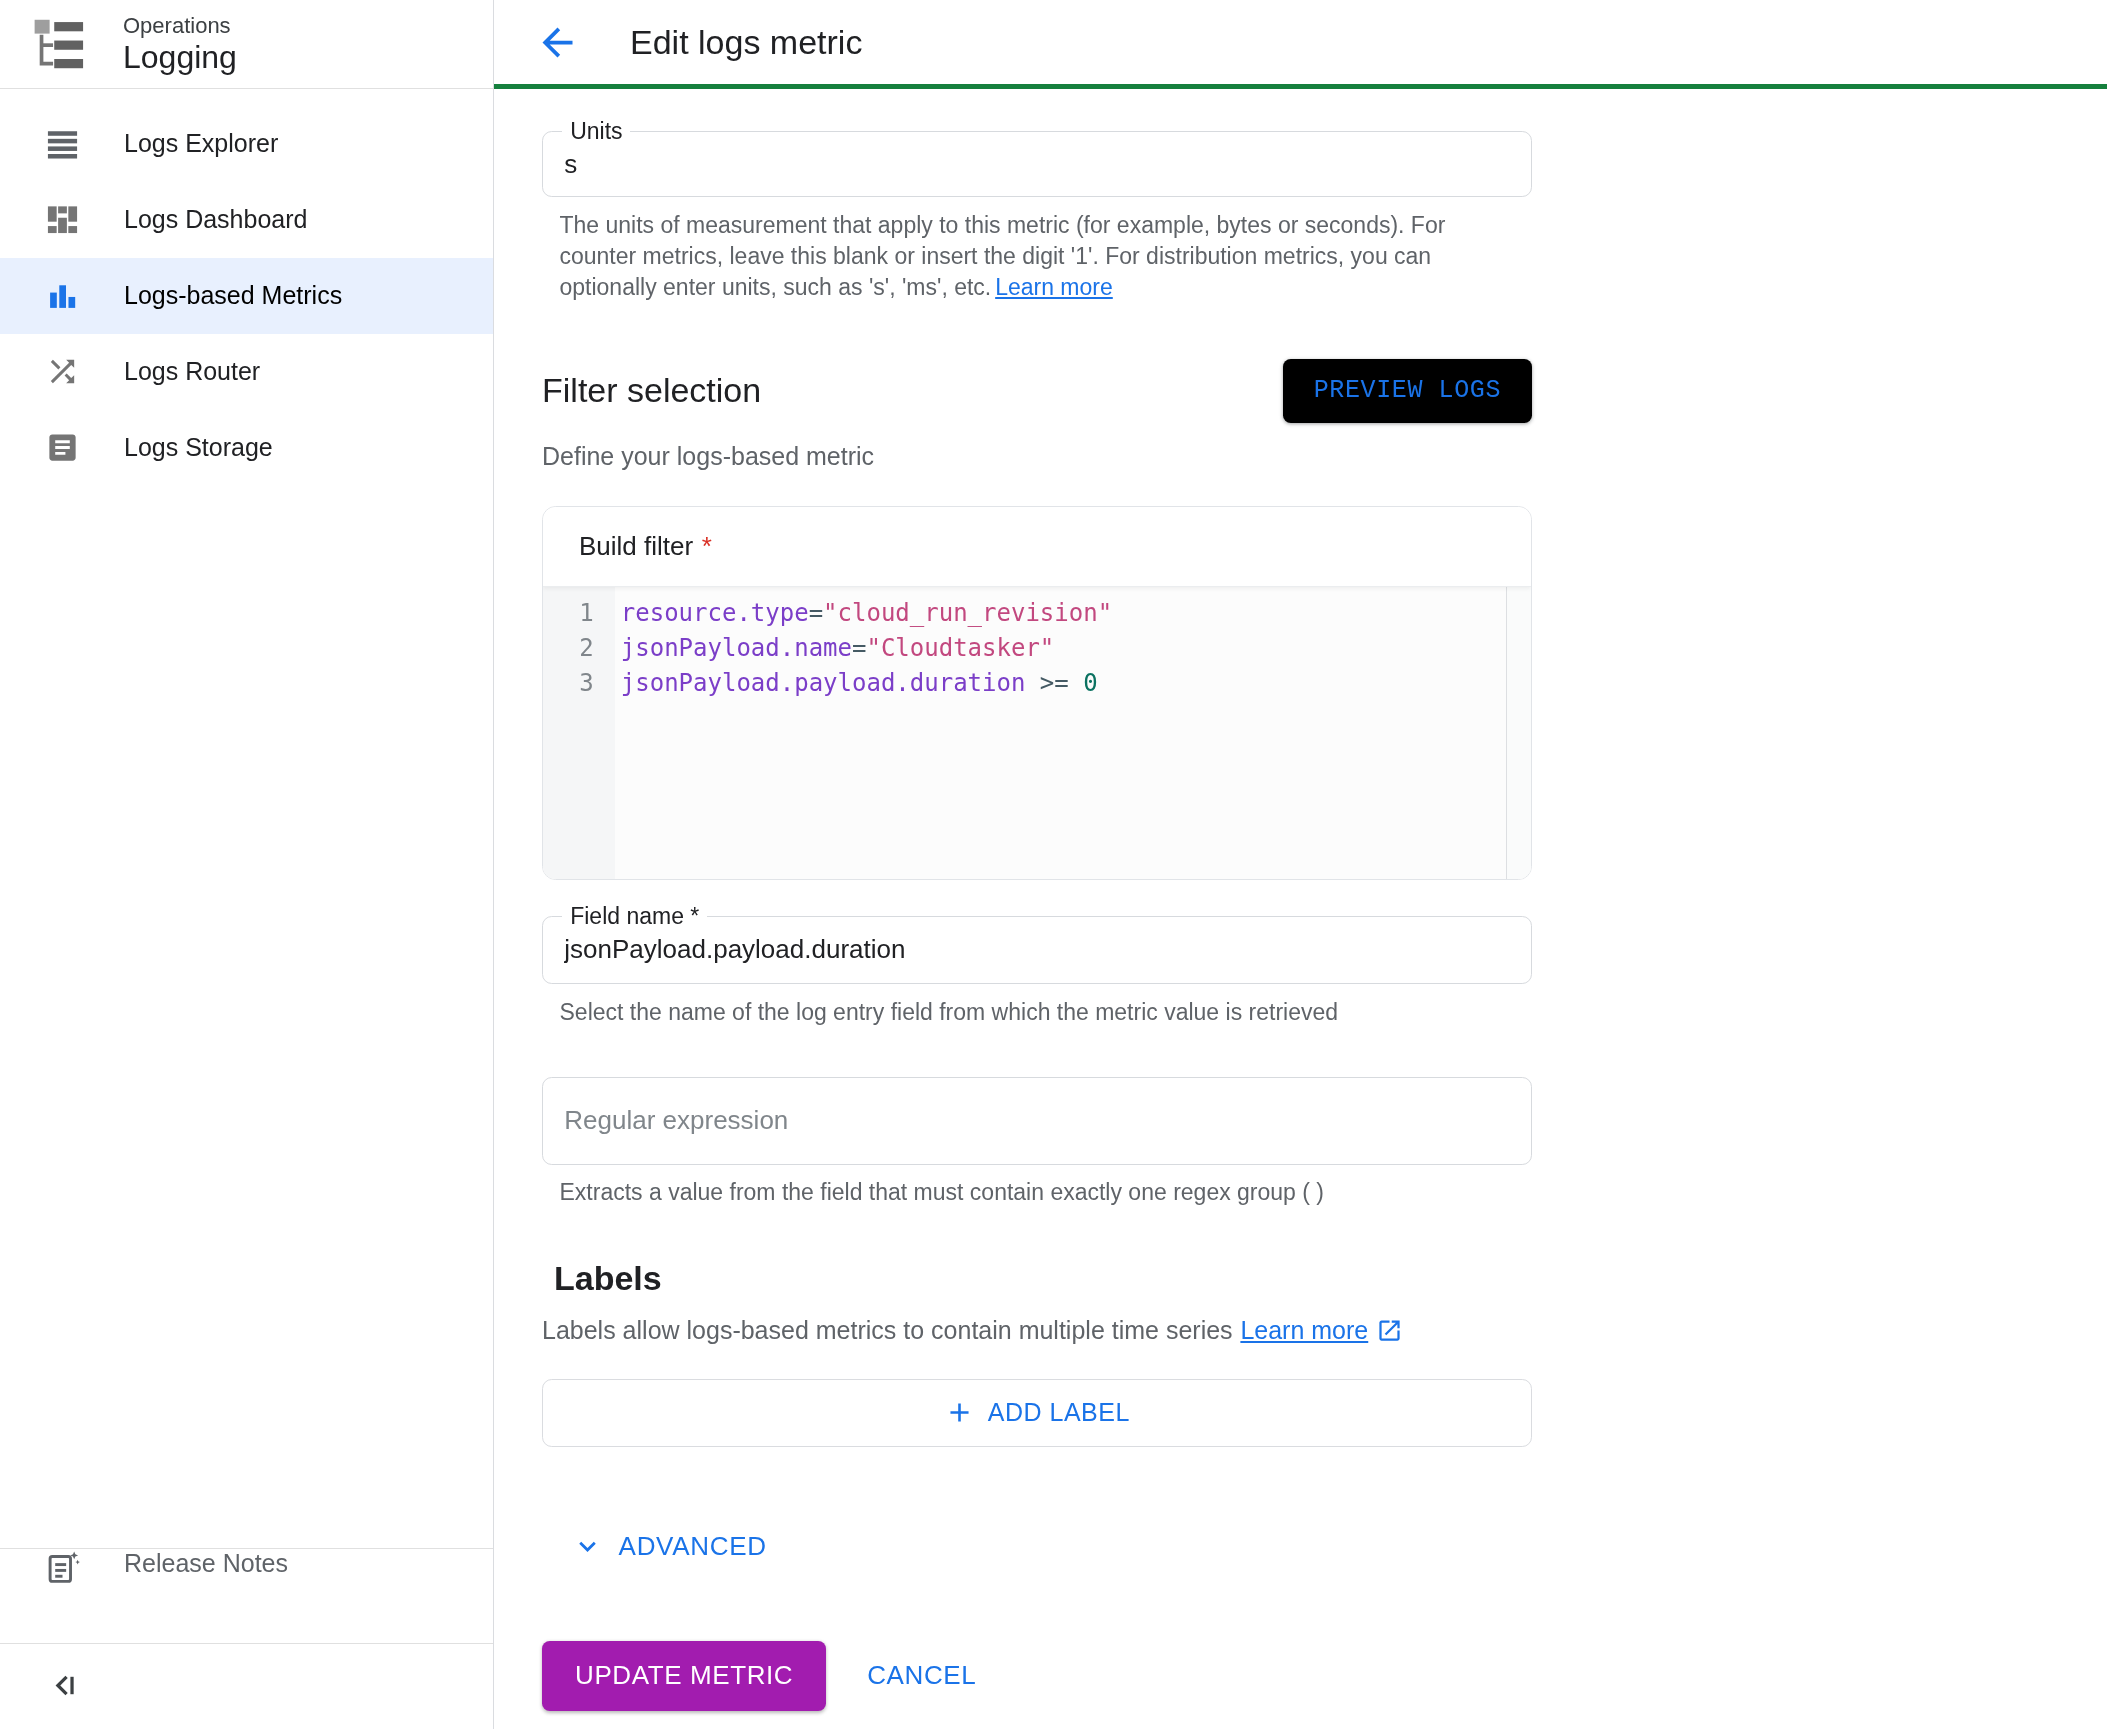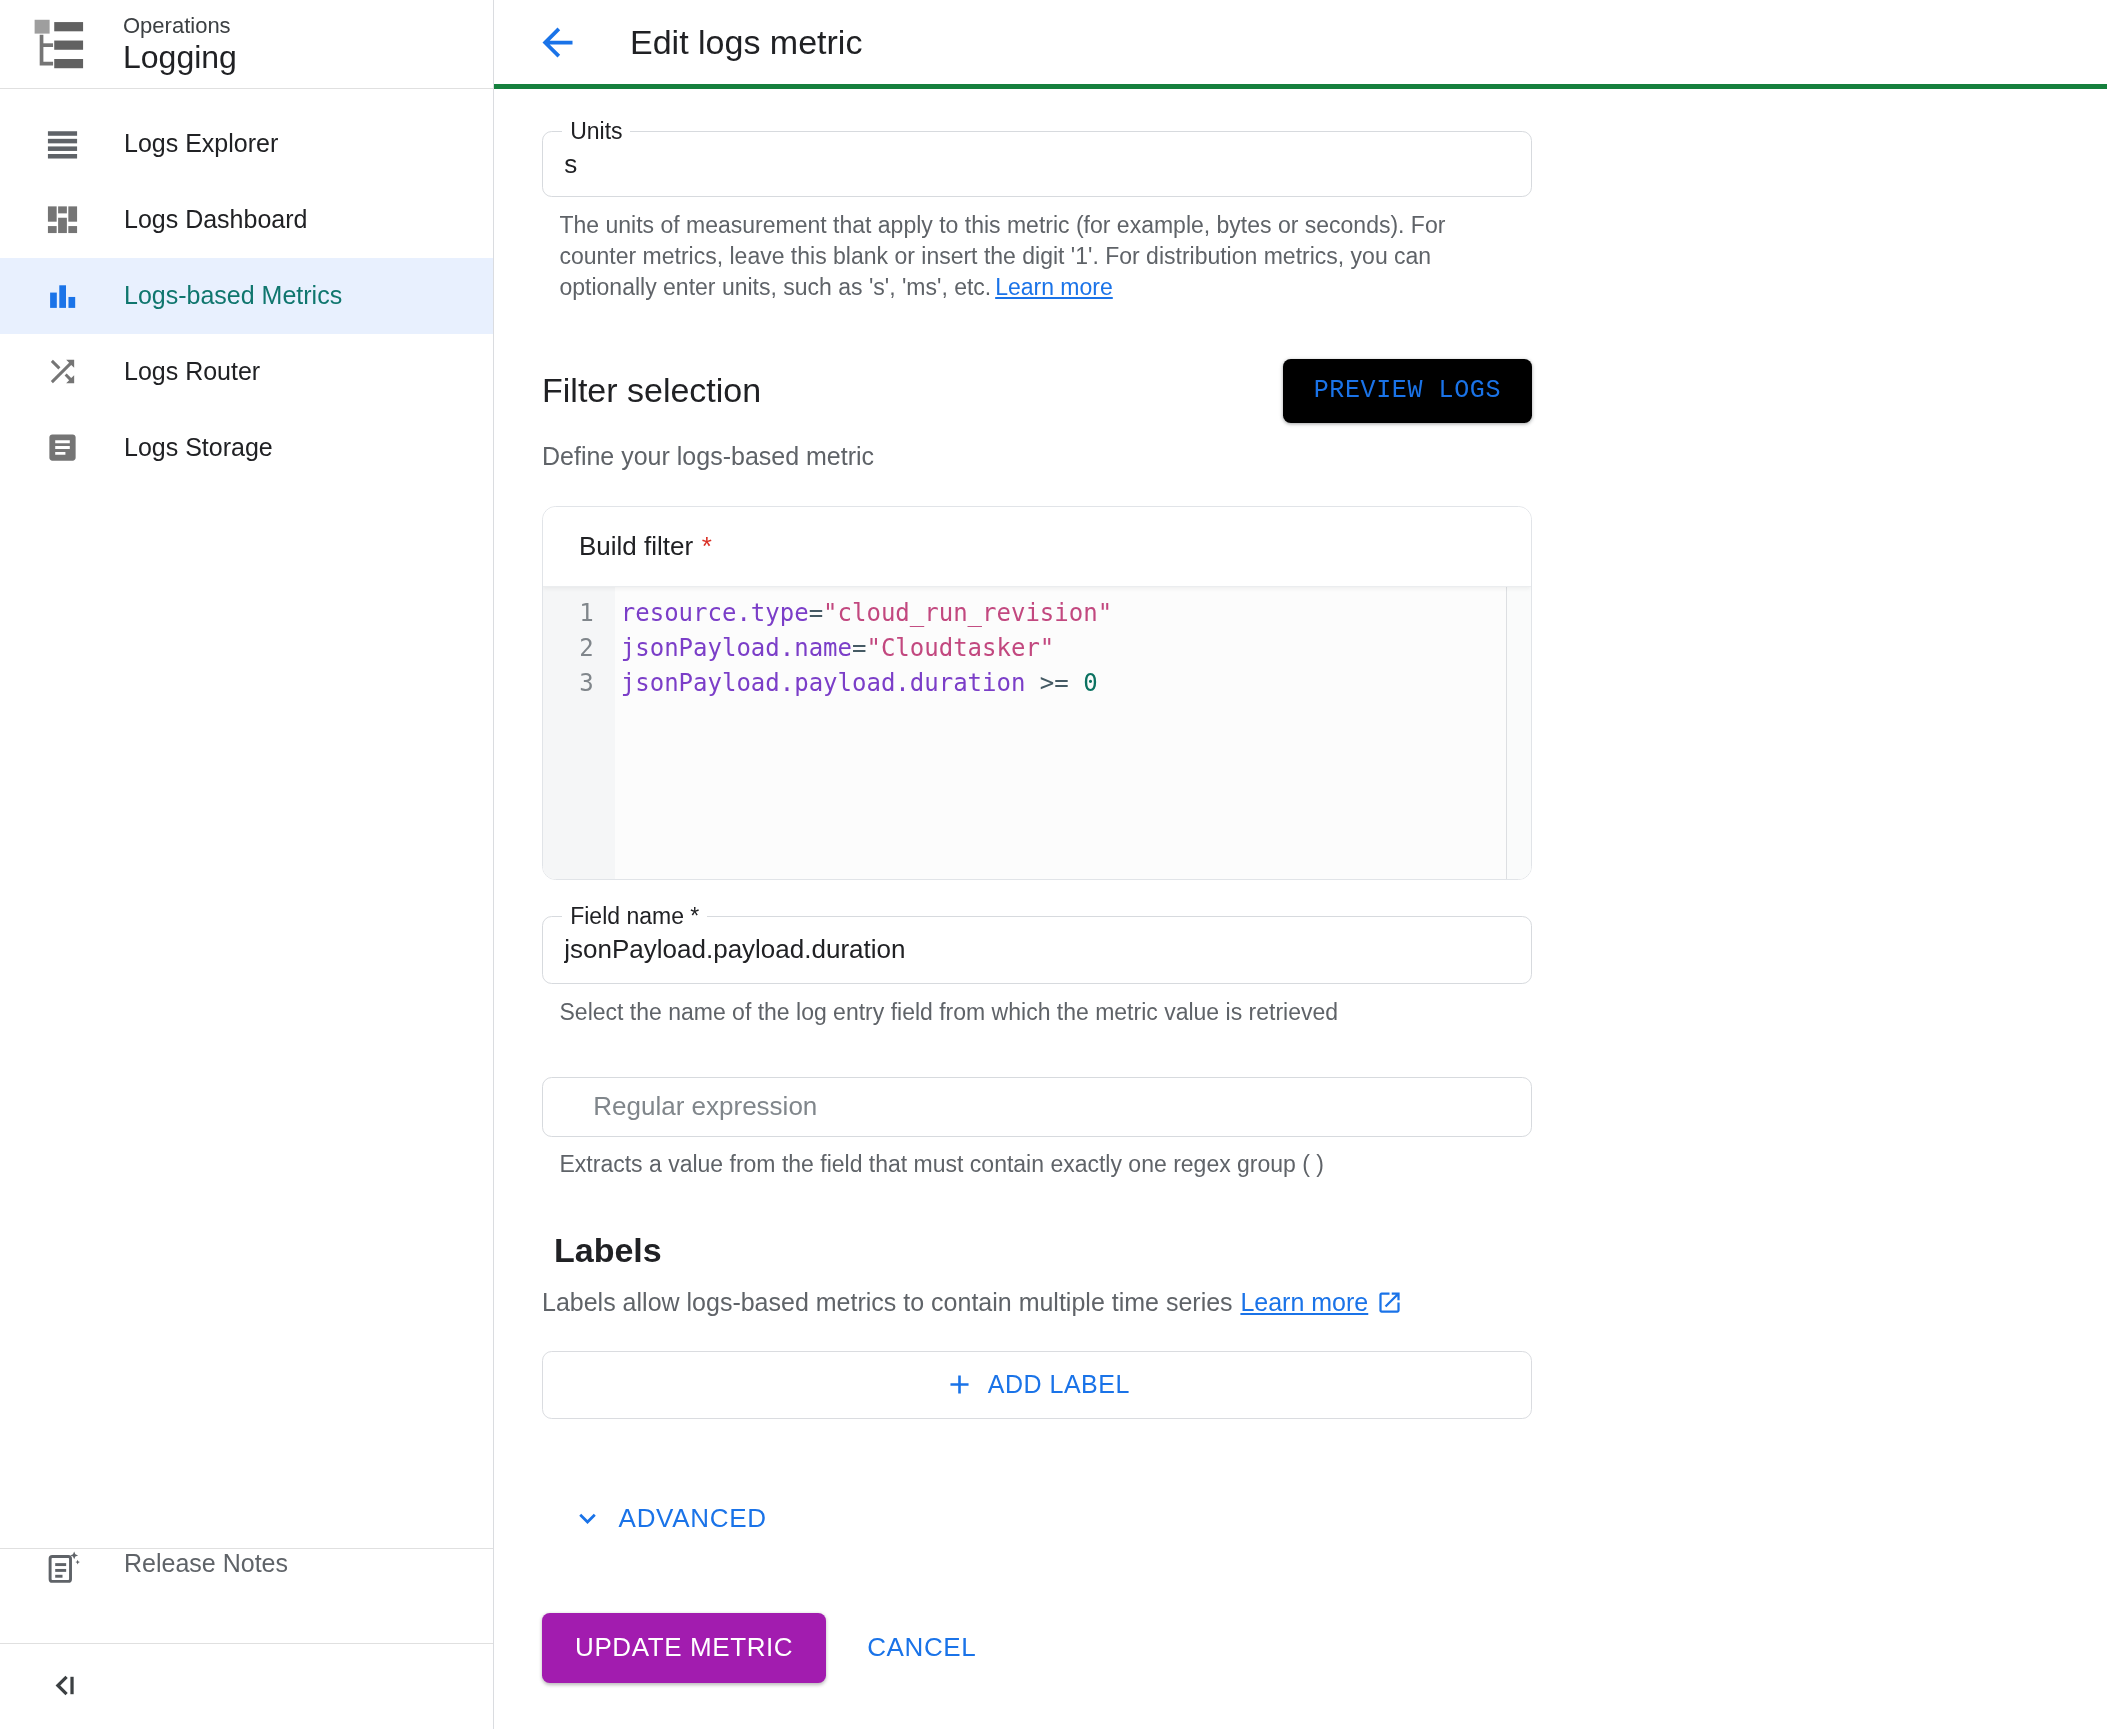--- a/index.html
+++ b/index.html
@@ -17,21 +17,21 @@
   .logo-icon { width:56px; height:60px; flex:none; }
   .product-titles { margin-left:35px; }
   .eyebrow { font-size:22px; line-height:25px; color:#3c4043; }
   .product-name { font-size:32px; line-height:37px; color:#202124; margin-top:1px; }
 
   .sidebar-nav { padding-top:16.5px; }
   .nav-item { height:76px; display:flex; align-items:center; padding-left:44px; cursor:pointer; }
   .nav-icon { width:37px; height:37px; flex:none; display:flex; align-items:center; justify-content:center; }
   .nav-label { margin-left:43px; font-size:25px; color:#202124; white-space:nowrap; }
   .nav-item.selected { background:#e8f0fe; }
-  .nav-item.selected .nav-label { color:#0f766e; }
+  .nav-item.selected .nav-label { color:#000000; }
 
   .sidebar-footer { position:absolute; left:0; right:0; bottom:0; }
   .footer-divider { border-top:1px solid #e0e0e0; height:0; }
   .release-notes-item { height:94px; display:flex; align-items:flex-start; padding-left:44px; cursor:pointer; }
   .release-label { margin-left:43px; font-size:25px; color:#5f6368; }
   .collapse-row { height:85px; display:flex; align-items:center; padding-left:46px; }
   .collapse-btn { background:none; border:none; padding:0; cursor:pointer; width:39px; height:39px; }
 
   
   .main { flex:1; display:flex; flex-direction:column; background:#fff; }
@@ -74,21 +74,21 @@
     color:#80868b; text-align:right; padding-right:21.3px; }
   .code-region { flex:1; padding:11.6px 0 0 5.8px; cursor:text; }
   .code-line { height:35px; white-space:pre; font-family:"DejaVu Sans Mono","Liberation Mono",monospace; font-size:24px; }
   .tok-key { color:#7b3ec8; }
   .tok-op { color:#455a64; }
   .tok-string { color:#c2487f; }
   .tok-number { color:#0b7261; }
   .vscroll { width:25px; border-left:1px solid #dddfe2; background:#fafbfb; }
 
   .fieldname-field { margin-top:36px; height:68px; }
-  .regex-field { margin-top:49px; height:60px;padding-left:29px; }
+  .regex-field { margin-top:49px; height:88px; }
 
   .labels-heading { margin:51px 0 0 12px;font-weight:bold; }
   .labels-desc { margin-top:17.5px; display:flex; align-items:center; font-size:25px; color:#5f6368; }
   .labels-desc .help-link { margin-left:7.8px; }
   .external-icon { width:27px; height:27px; margin-left:7.8px; }
 
   .add-label-box { margin-top:34px; width:990px; height:68px; border:1.5px solid #dadce0; border-radius:9.7px;
     background:#fff; display:flex; align-items:center; justify-content:center; gap:12.6px; cursor:pointer;
     color:#1a73e8; font-size:25px; font-weight:500; letter-spacing:0.5px; }
   .plus-icon { width:31px; height:31px; }

